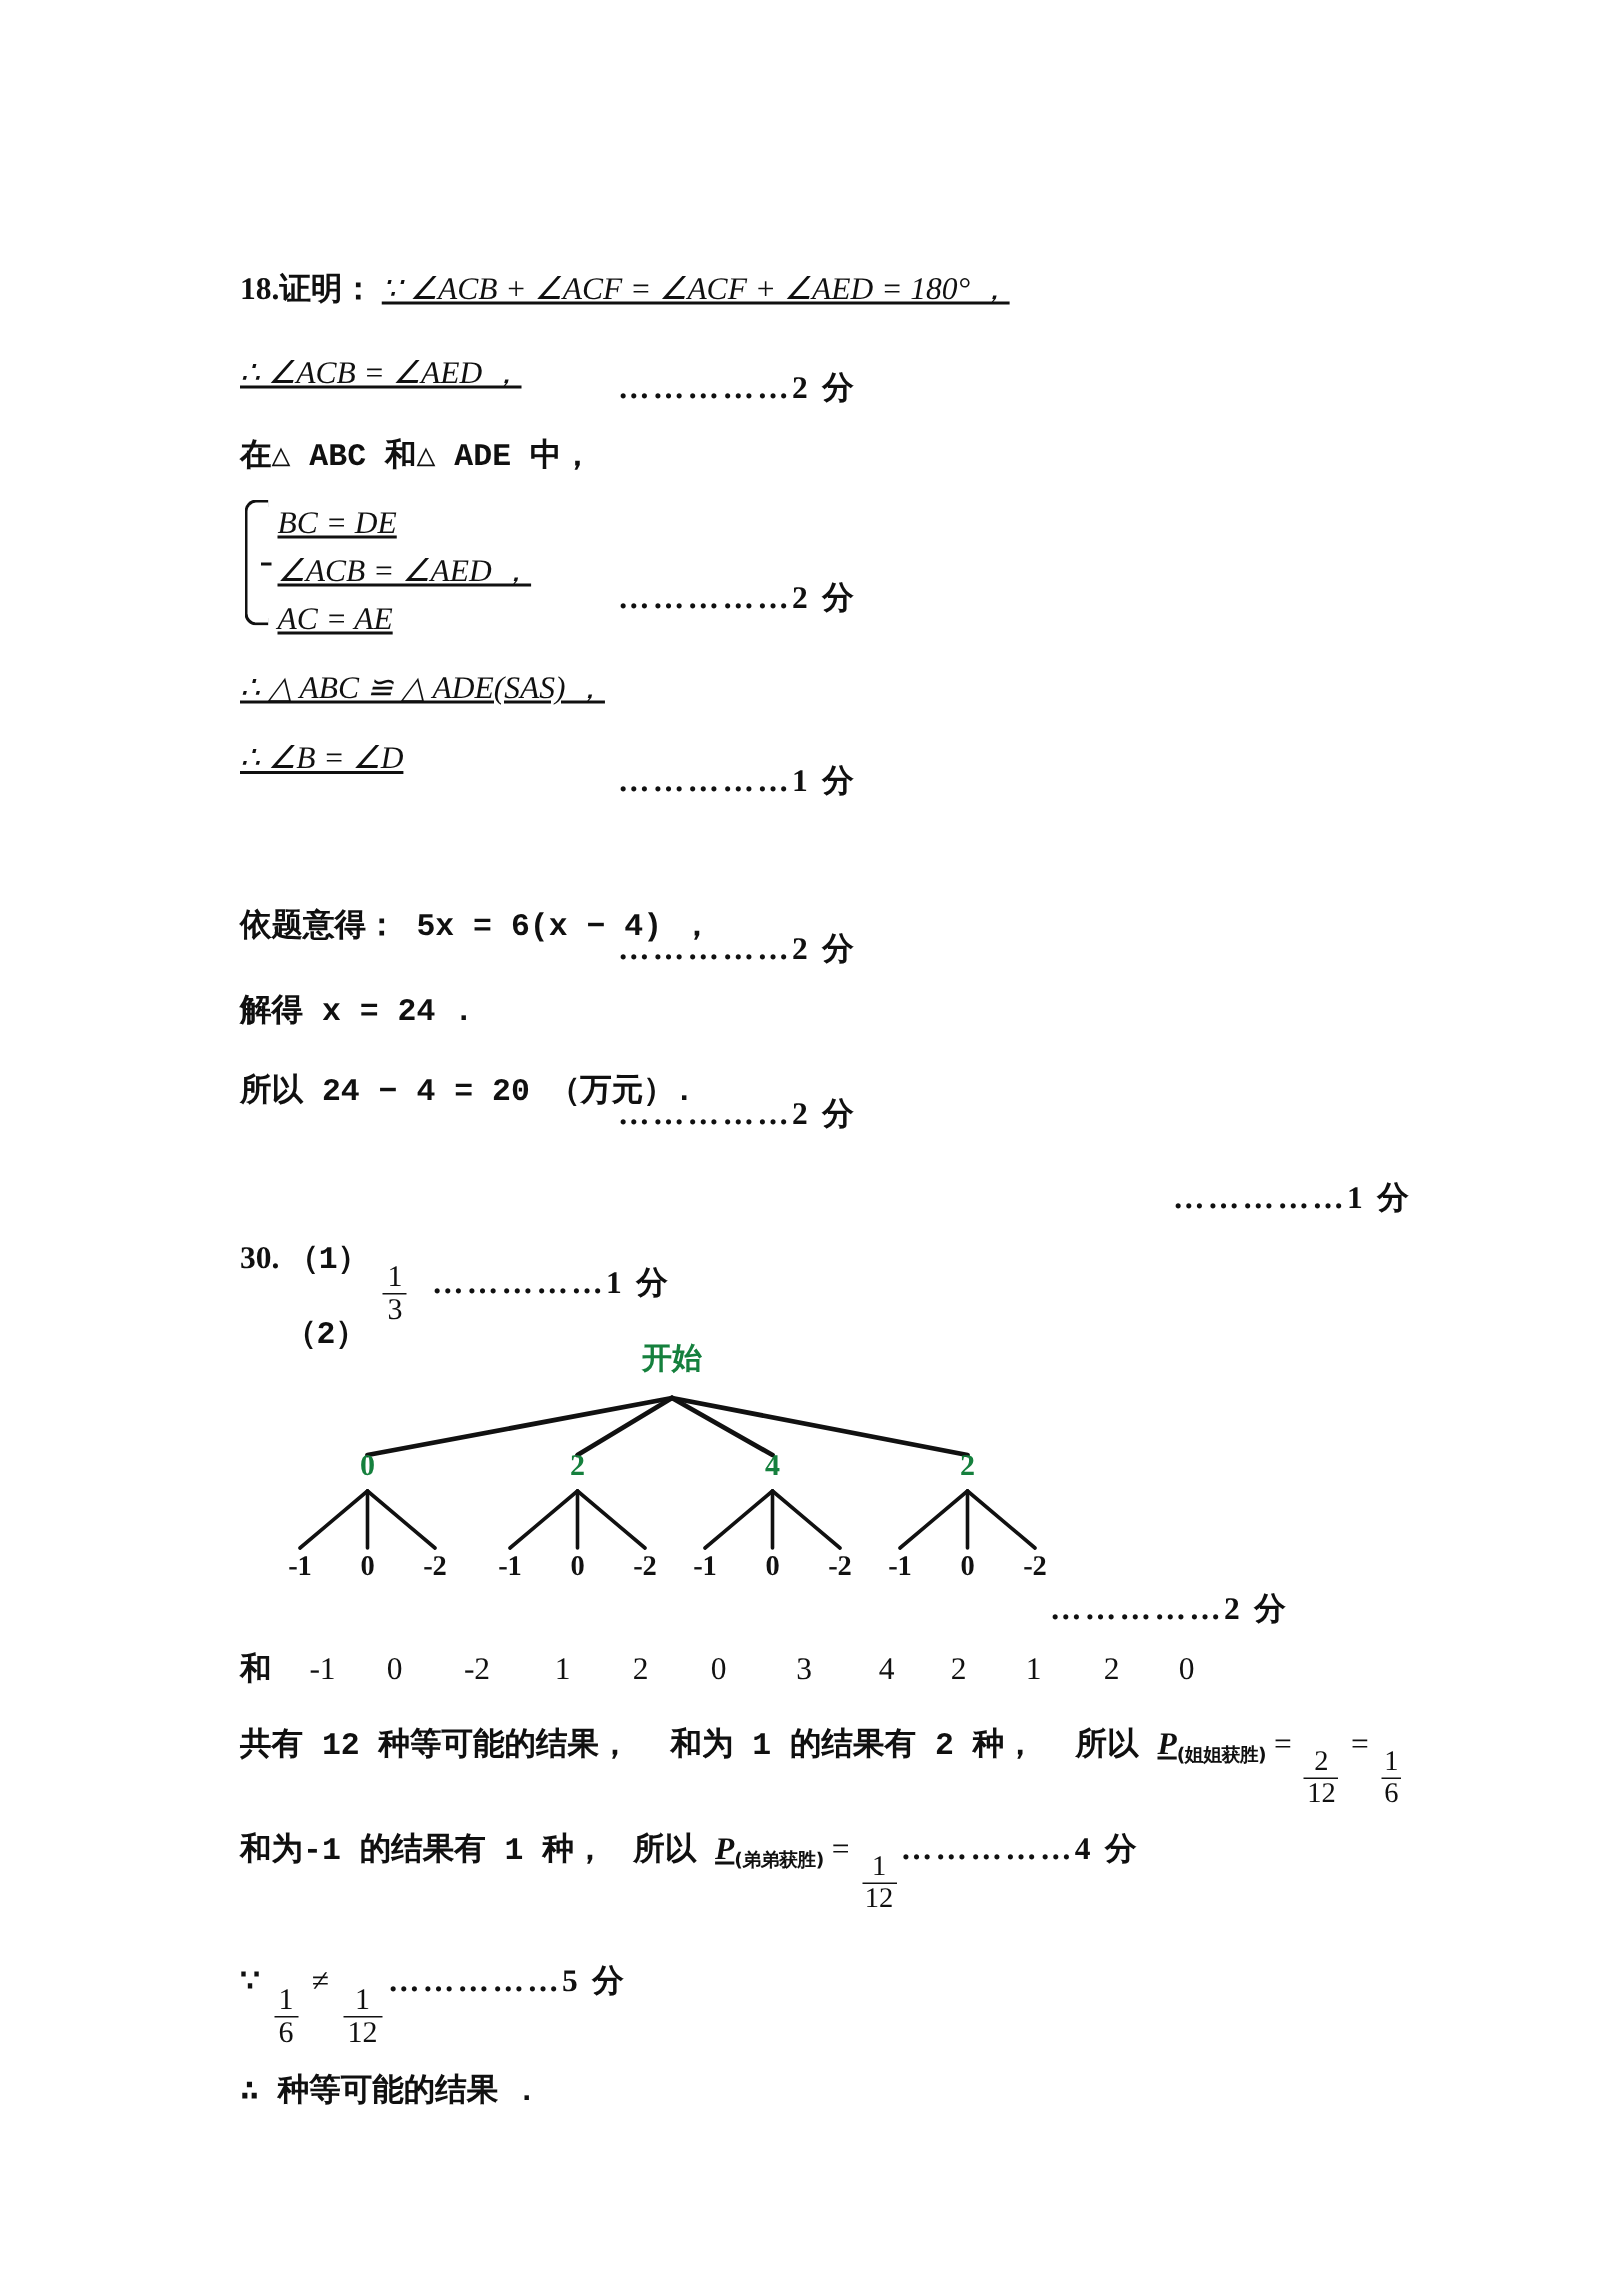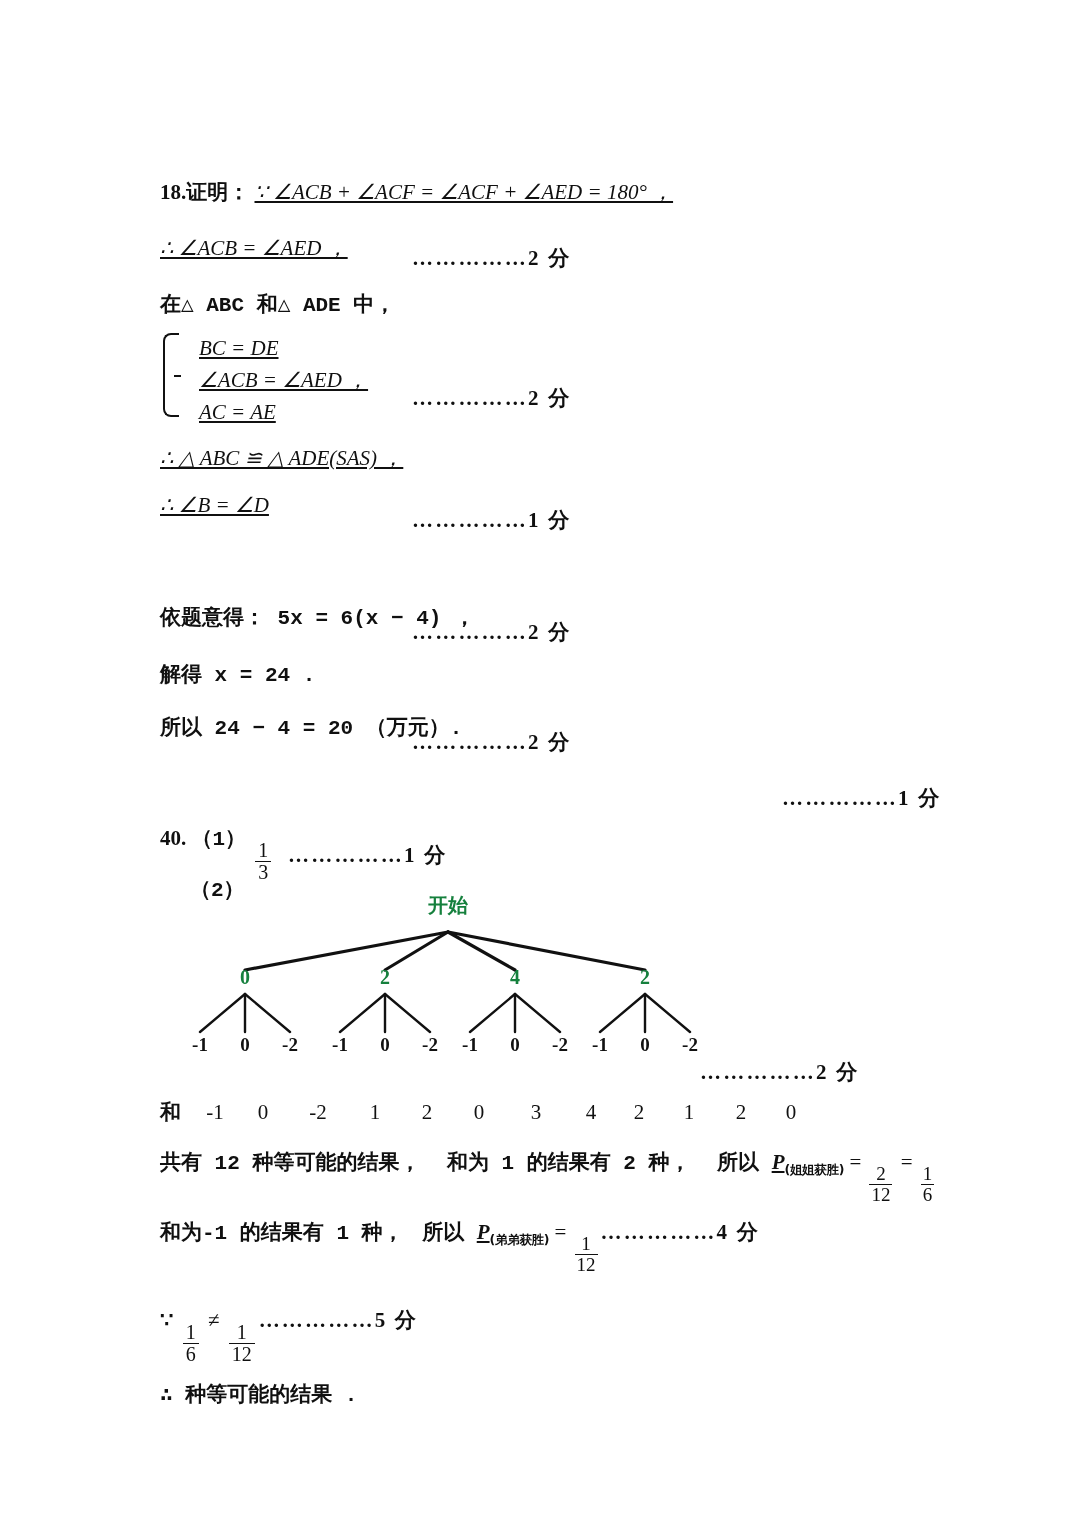--- a/index.html
+++ b/index.html
@@ -129,21 +129,21 @@
   </div>
 
   <div class="line" style="left:160px; top:238px;">
     <span class="mi">∴ ∠ACB = ∠AED ，</span>
   </div>
 
   <div class="line dots" style="left:412px; top:248px;">……………2 分</div>
 
   <div class="line cjk" style="left:160px; top:295px; font-weight:600;">在△ ABC 和△ ADE 中，</div>
 
-  <div class="brace-wrap" style="left:163px; top:333px; height:84px;gap:14px;">
+  <div class="brace-wrap" style="left:163px; top:333px; height:84px;">
     <div class="brace"></div>
     <div class="brace-rows">
       <div class="mi">BC = DE</div>
       <div class="mi">∠ACB = ∠AED ，</div>
       <div class="mi">AC = AE</div>
     </div>
   </div>
 
   <div class="line dots" style="left:412px; top:388px;">……………2 分</div>
 
@@ -155,21 +155,21 @@
   <div class="line cjk" style="left:160px; top:608px; font-weight:600;">依题意得： 5x = 6(x − 4) ，</div>
   <div class="line dots" style="left:412px; top:622px;">……………2 分</div>
 
   <div class="line cjk" style="left:160px; top:665px; font-weight:600;">解得 x = 24 .</div>
   <div class="line cjk" style="left:160px; top:718px; font-weight:600;">所以 24 − 4 = 20 （万元）.</div>
   <div class="line dots" style="left:412px; top:732px;">……………2 分</div>
 
   <div class="line dots" style="left:782px; top:788px;">……………1 分</div>
 
   <div class="line" style="left:160px; top:828px;">
-    <span class="bold">40.</span>
+    <span class="bold">30.</span>
     <span class="cjk">（1）</span>
     <span class="frac">
       <span class="num">1</span>
       <span class="den">3</span>
     </span>
   </div>
   <div class="line dots" style="left:288px; top:845px;">……………1 分</div>
 
   <div class="line cjk" style="left:190px; top:880px; font-weight:600;">（2）</div>
 

